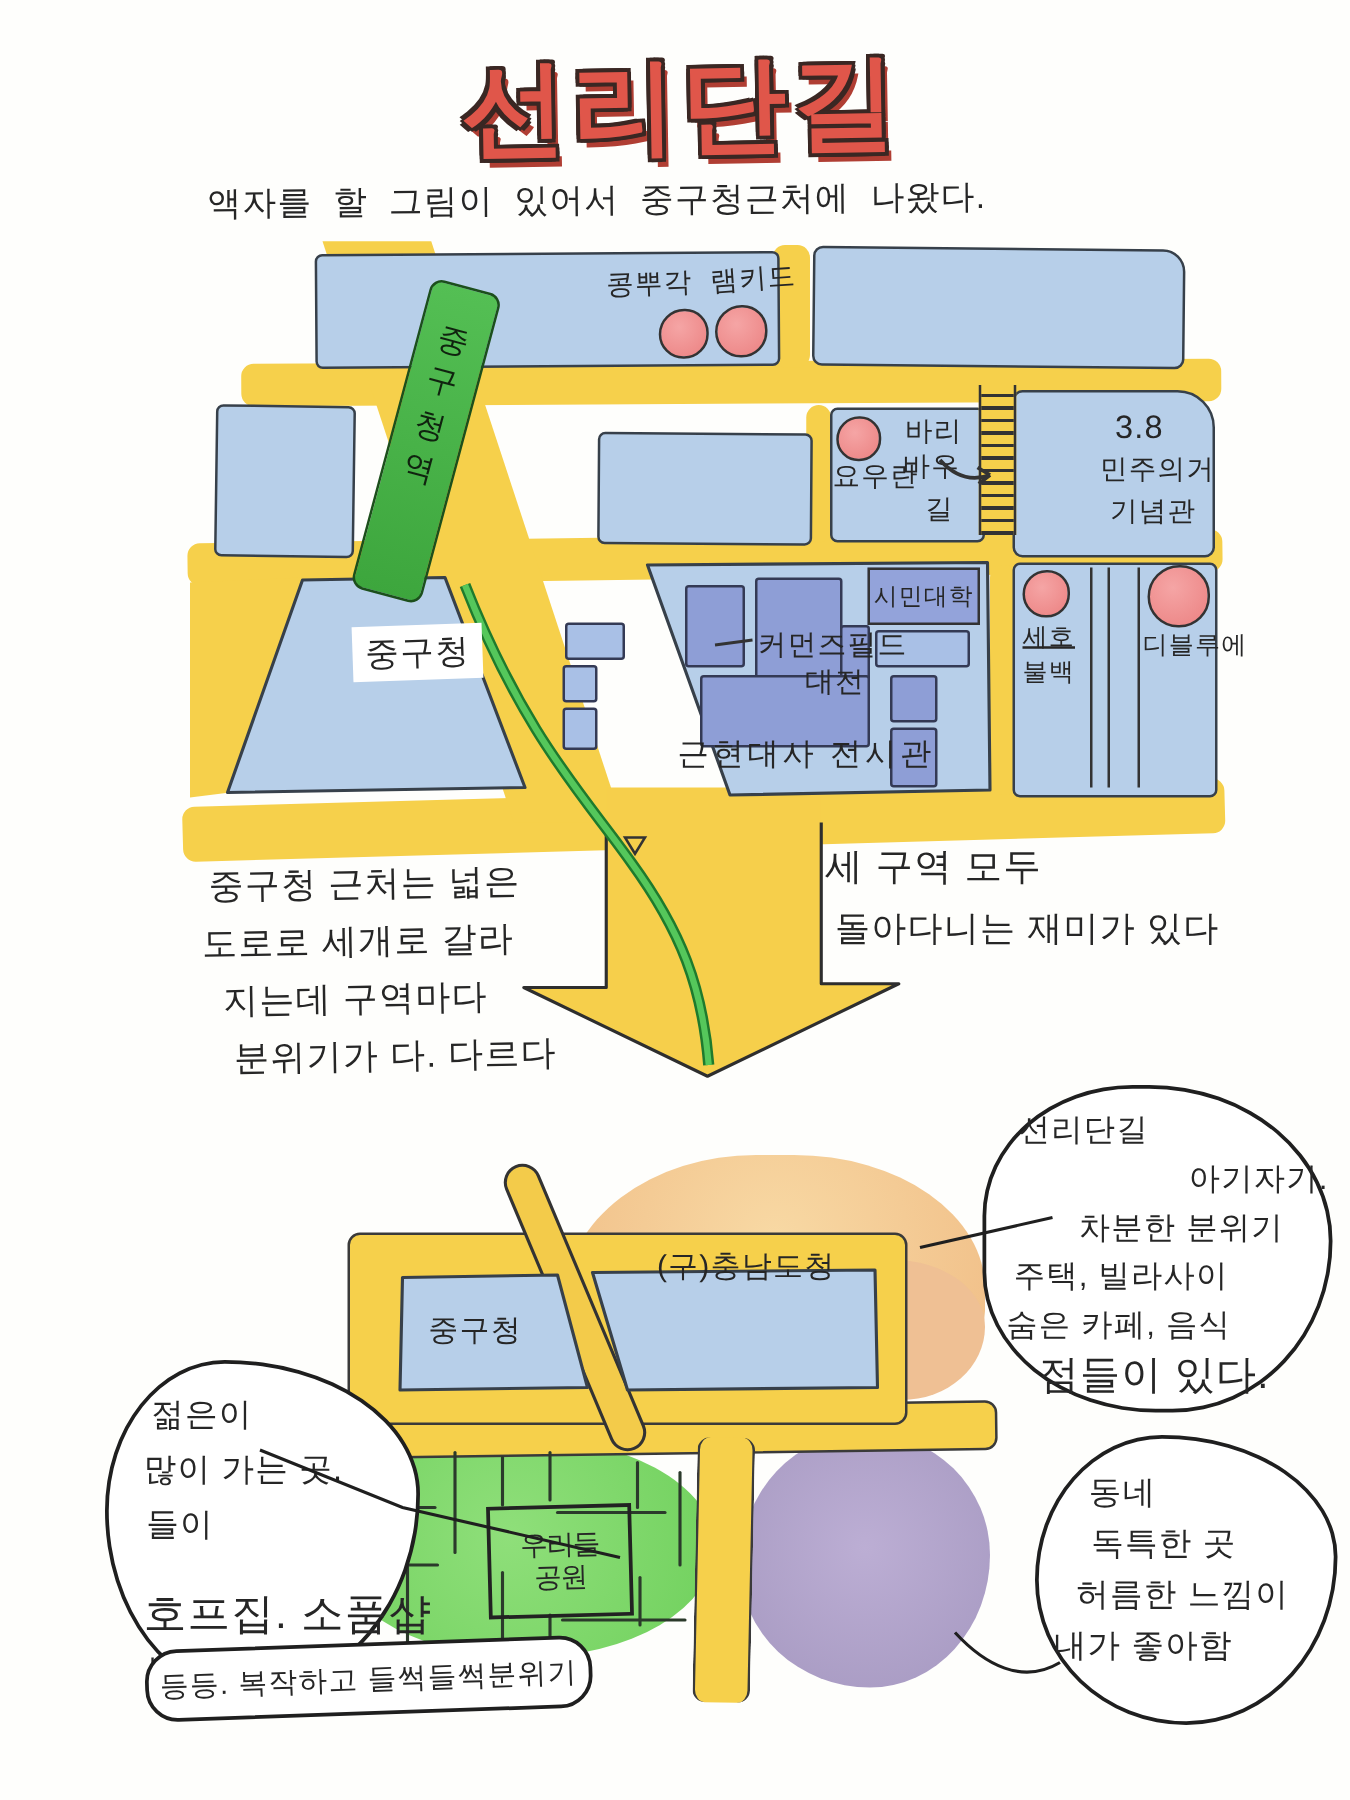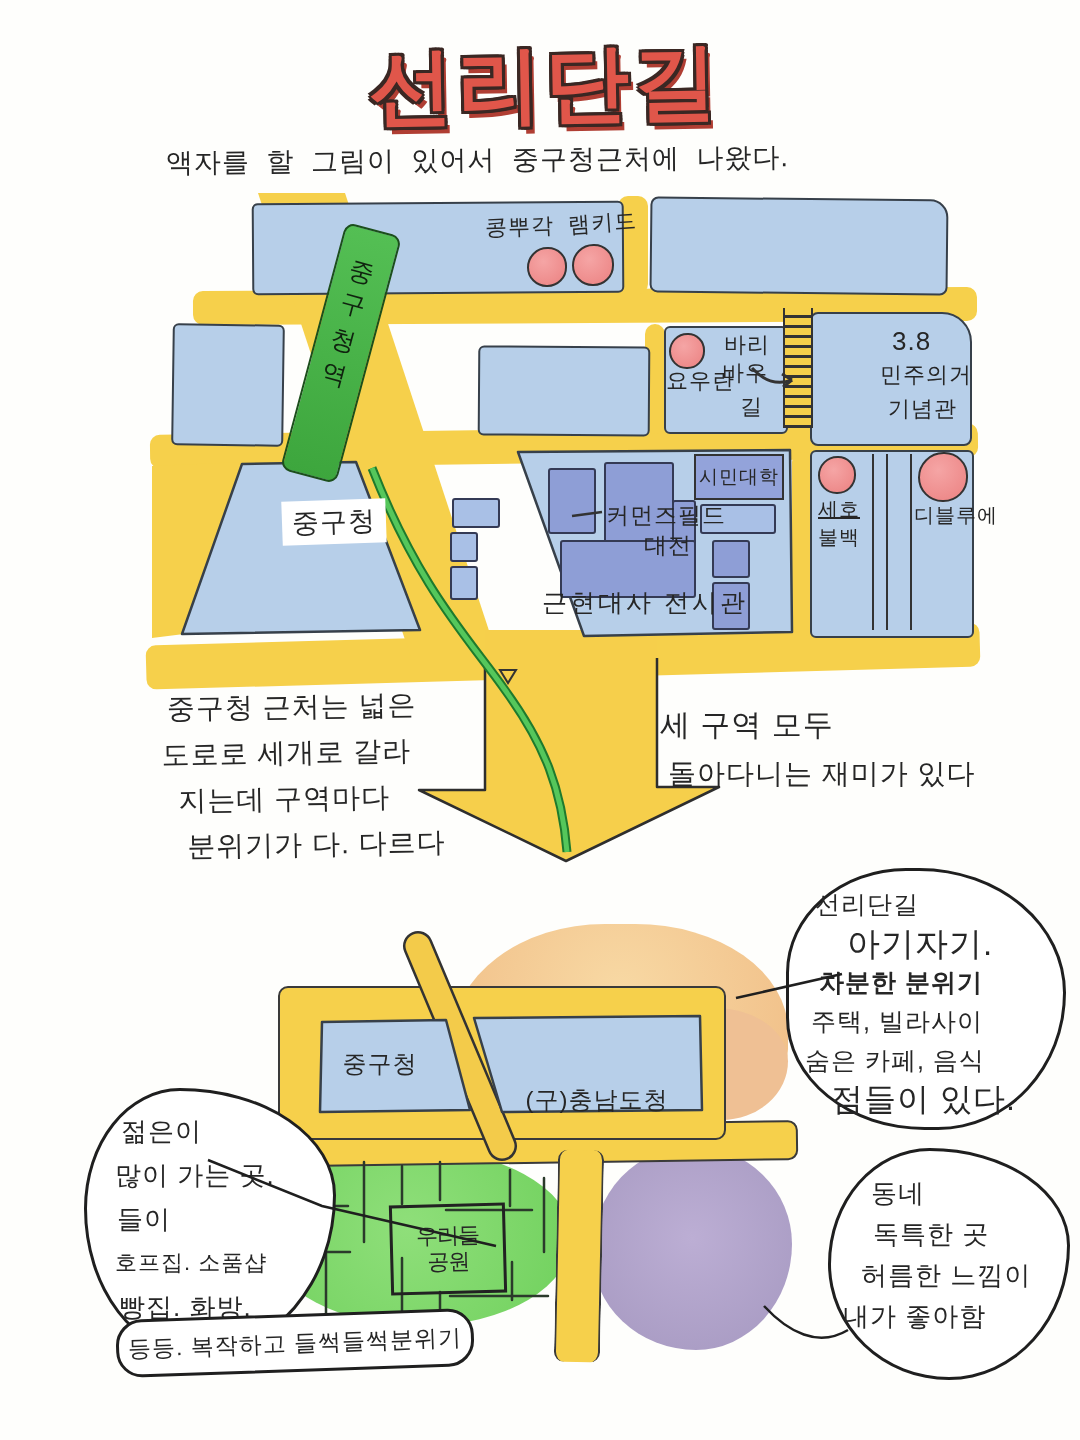--- a/index.html
+++ b/index.html
@@ -160,48 +160,48 @@
         <path d="M450,1296 H548"></path>
     </g>
   </svg>
 
   <div class="abs note" style="left:162px;top:684px;transform:rotate(-1deg);">
     <div class="hand" style="font-size:28px;line-height:46px;padding-left:6px;">중구청 근처는 넓은</div>
     <div class="hand" style="font-size:28px;line-height:46px;">도로로 세개로 갈라</div>
     <div class="hand" style="font-size:28px;line-height:46px;padding-left:16px;">지는데 구역마다</div>
     <div class="hand" style="font-size:28px;line-height:46px;padding-left:24px;">분위기가 다. 다르다</div>
   </div>
-  <div class="abs note" style="left:652px;top:700px;">
+  <div class="abs note" style="left:652px;top:669px;">
     <div class="hand" style="font-size:30px;line-height:50px;padding-left:8px;">세 구역 모두</div>
     <div class="hand" style="font-size:28px;line-height:48px;padding-left:16px;">돌아다니는 재미가 있다</div>
   </div>
 
   <div class="abs hand lbl" style="left:330px;top:1048px;width:100px;text-align:center;font-size:24px;">중구청</div>
-  <div class="abs hand lbl" style="left:502px;top:1084px;width:190px;text-align:center;font-size:24px;">(구)충남도청</div>
+  <div class="abs hand lbl" style="left:502px;top:997px;width:190px;text-align:center;font-size:24px;">(구)충남도청</div>
 
   <div class="abs" style="left:390px;top:1204px;width:110px;height:84px;border:3px solid #222;z-index:3;transform:rotate(-1.5deg);
        display:flex;flex-direction:column;align-items:center;justify-content:center;">
     <div class="hand" style="font-size:22px;letter-spacing:-1px;line-height:26px;">우리들</div>
     <div class="hand" style="font-size:22px;letter-spacing:-1px;line-height:26px;">공원</div>
   </div>
 
   <div class="abs bubble" style="left:786px;top:868px;width:280px;height:262px;border-radius:45% 55% 48% 52%/42% 50% 55% 45%;padding-top:14px;box-sizing:border-box;">
     <div class="hand" style="font-size:25px;line-height:39px;padding-left:26px;">선리단길</div>
-    <div class="hand" style="font-size:33px;line-height:39px;padding-left:58px;">아기자기.</div>
-    <div class="hand" style="font-size:25px;line-height:39px;padding-left:30px;font-weight:bold;">차분한 분위기</div>
+    <div class="hand" style="font-size:25px;line-height:39px;padding-left:58px;text-align:right;">아기자기.</div>
+    <div class="hand" style="font-size:25px;line-height:39px;padding-left:74px;">차분한 분위기</div>
     <div class="hand" style="font-size:25px;line-height:39px;padding-left:22px;">주택, 빌라사이</div>
     <div class="hand" style="font-size:25px;line-height:39px;padding-left:16px;">숨은 카페, 음식</div>
     <div class="hand" style="font-size:32px;line-height:39px;padding-left:42px;">점들이 있다.</div>
   </div>
 
   <div class="abs bubble" style="left:84px;top:1088px;width:252px;height:268px;border-radius:38% 62% 55% 45%/45% 40% 60% 55%;padding:18px 0 0 28px;box-sizing:border-box;">
     <div class="hand" style="font-size:26px;line-height:44px;padding-left:6px;">젊은이</div>
     <div class="hand" style="font-size:26px;line-height:44px;">많이 가는 곳.</div>
     <div class="hand" style="font-size:26px;line-height:44px;padding-left:2px;">들이</div>
-    <div class="hand" style="font-size:22px;line-height:44px;">호프집. 소품샵</div>
+    <div class="hand" style="font-size:34px;line-height:44px;margin-top:28px;">호프집. 소품샵</div>
     <div class="hand" style="font-size:26px;line-height:44px;padding-left:4px;">빵집. 화방.</div>
   </div>
   <div class="abs bubble" style="left:116px;top:1314px;width:352px;height:52px;border-radius:26px;transform:rotate(-2deg);
        display:flex;align-items:center;justify-content:center;">
     <span class="hand" style="font-size:23px;">등등. 복작하고 들썩들썩분위기</span>
   </div>
 
   <div class="abs bubble" style="left:828px;top:1148px;width:242px;height:232px;border-radius:42% 58% 50% 50%/50% 42% 58% 50%;padding-top:22px;box-sizing:border-box;">
     <div class="hand" style="font-size:26px;line-height:41px;padding-left:40px;">동네</div>
     <div class="hand" style="font-size:26px;line-height:41px;padding-left:42px;">독특한 곳</div>

